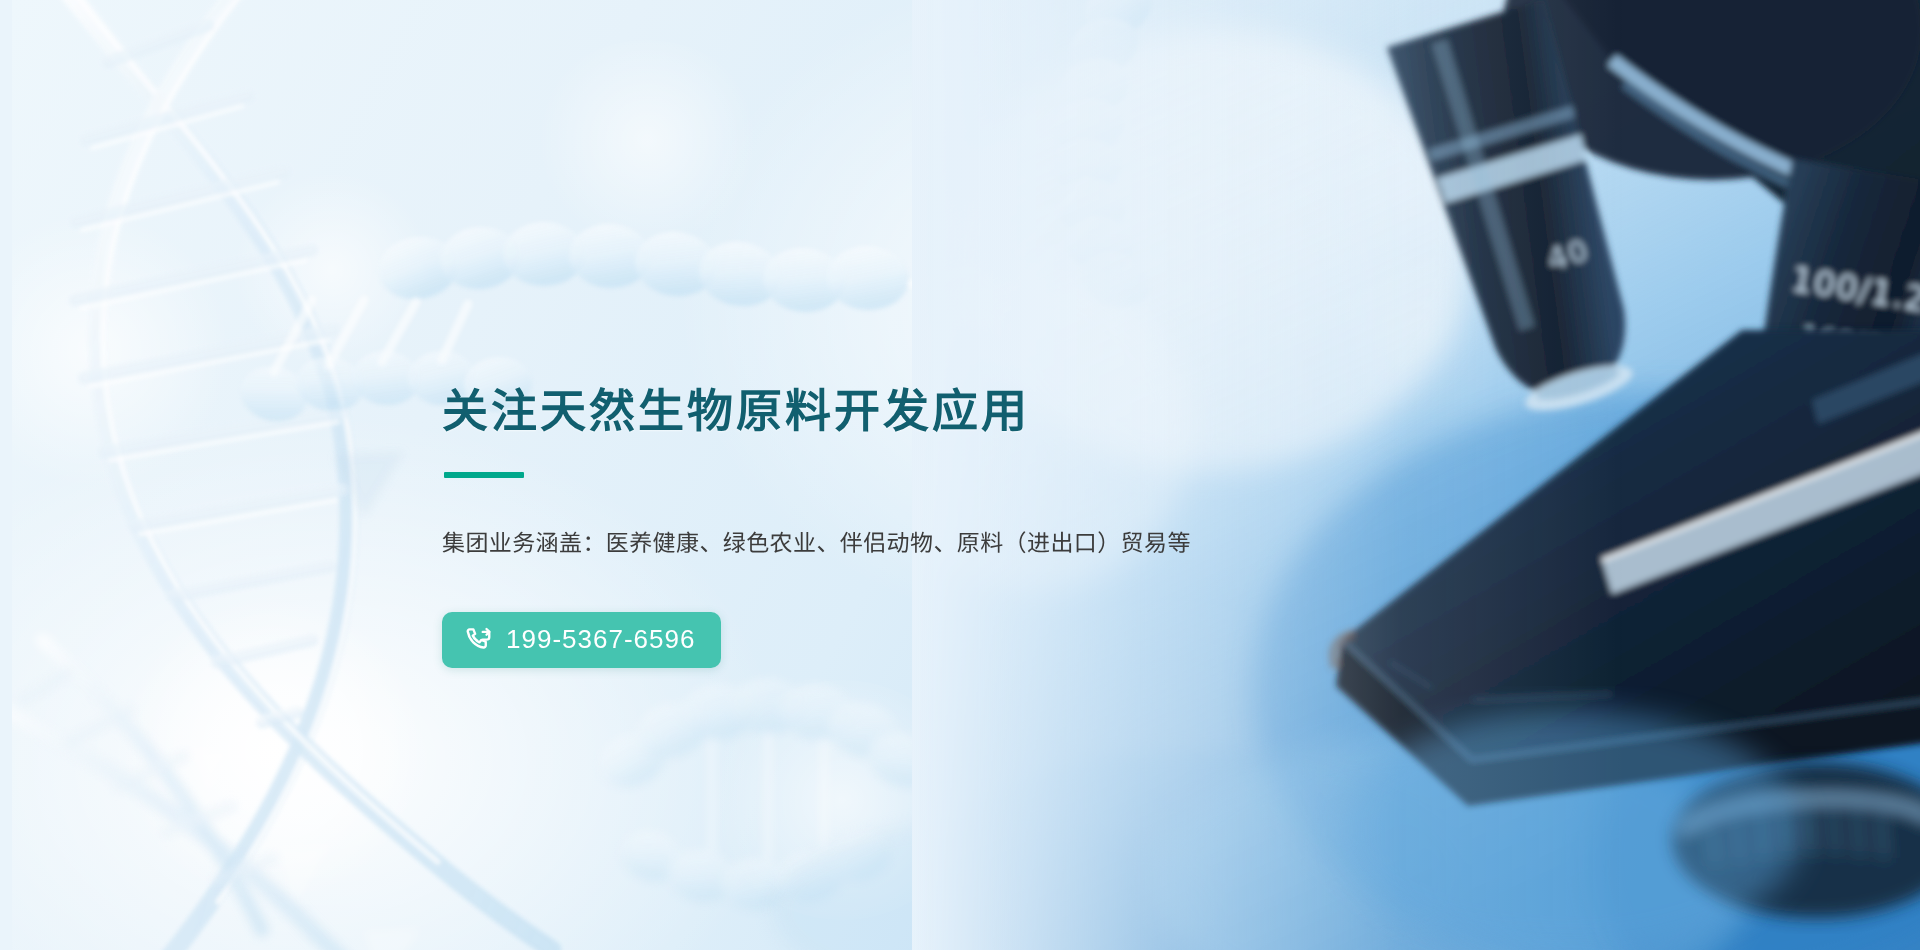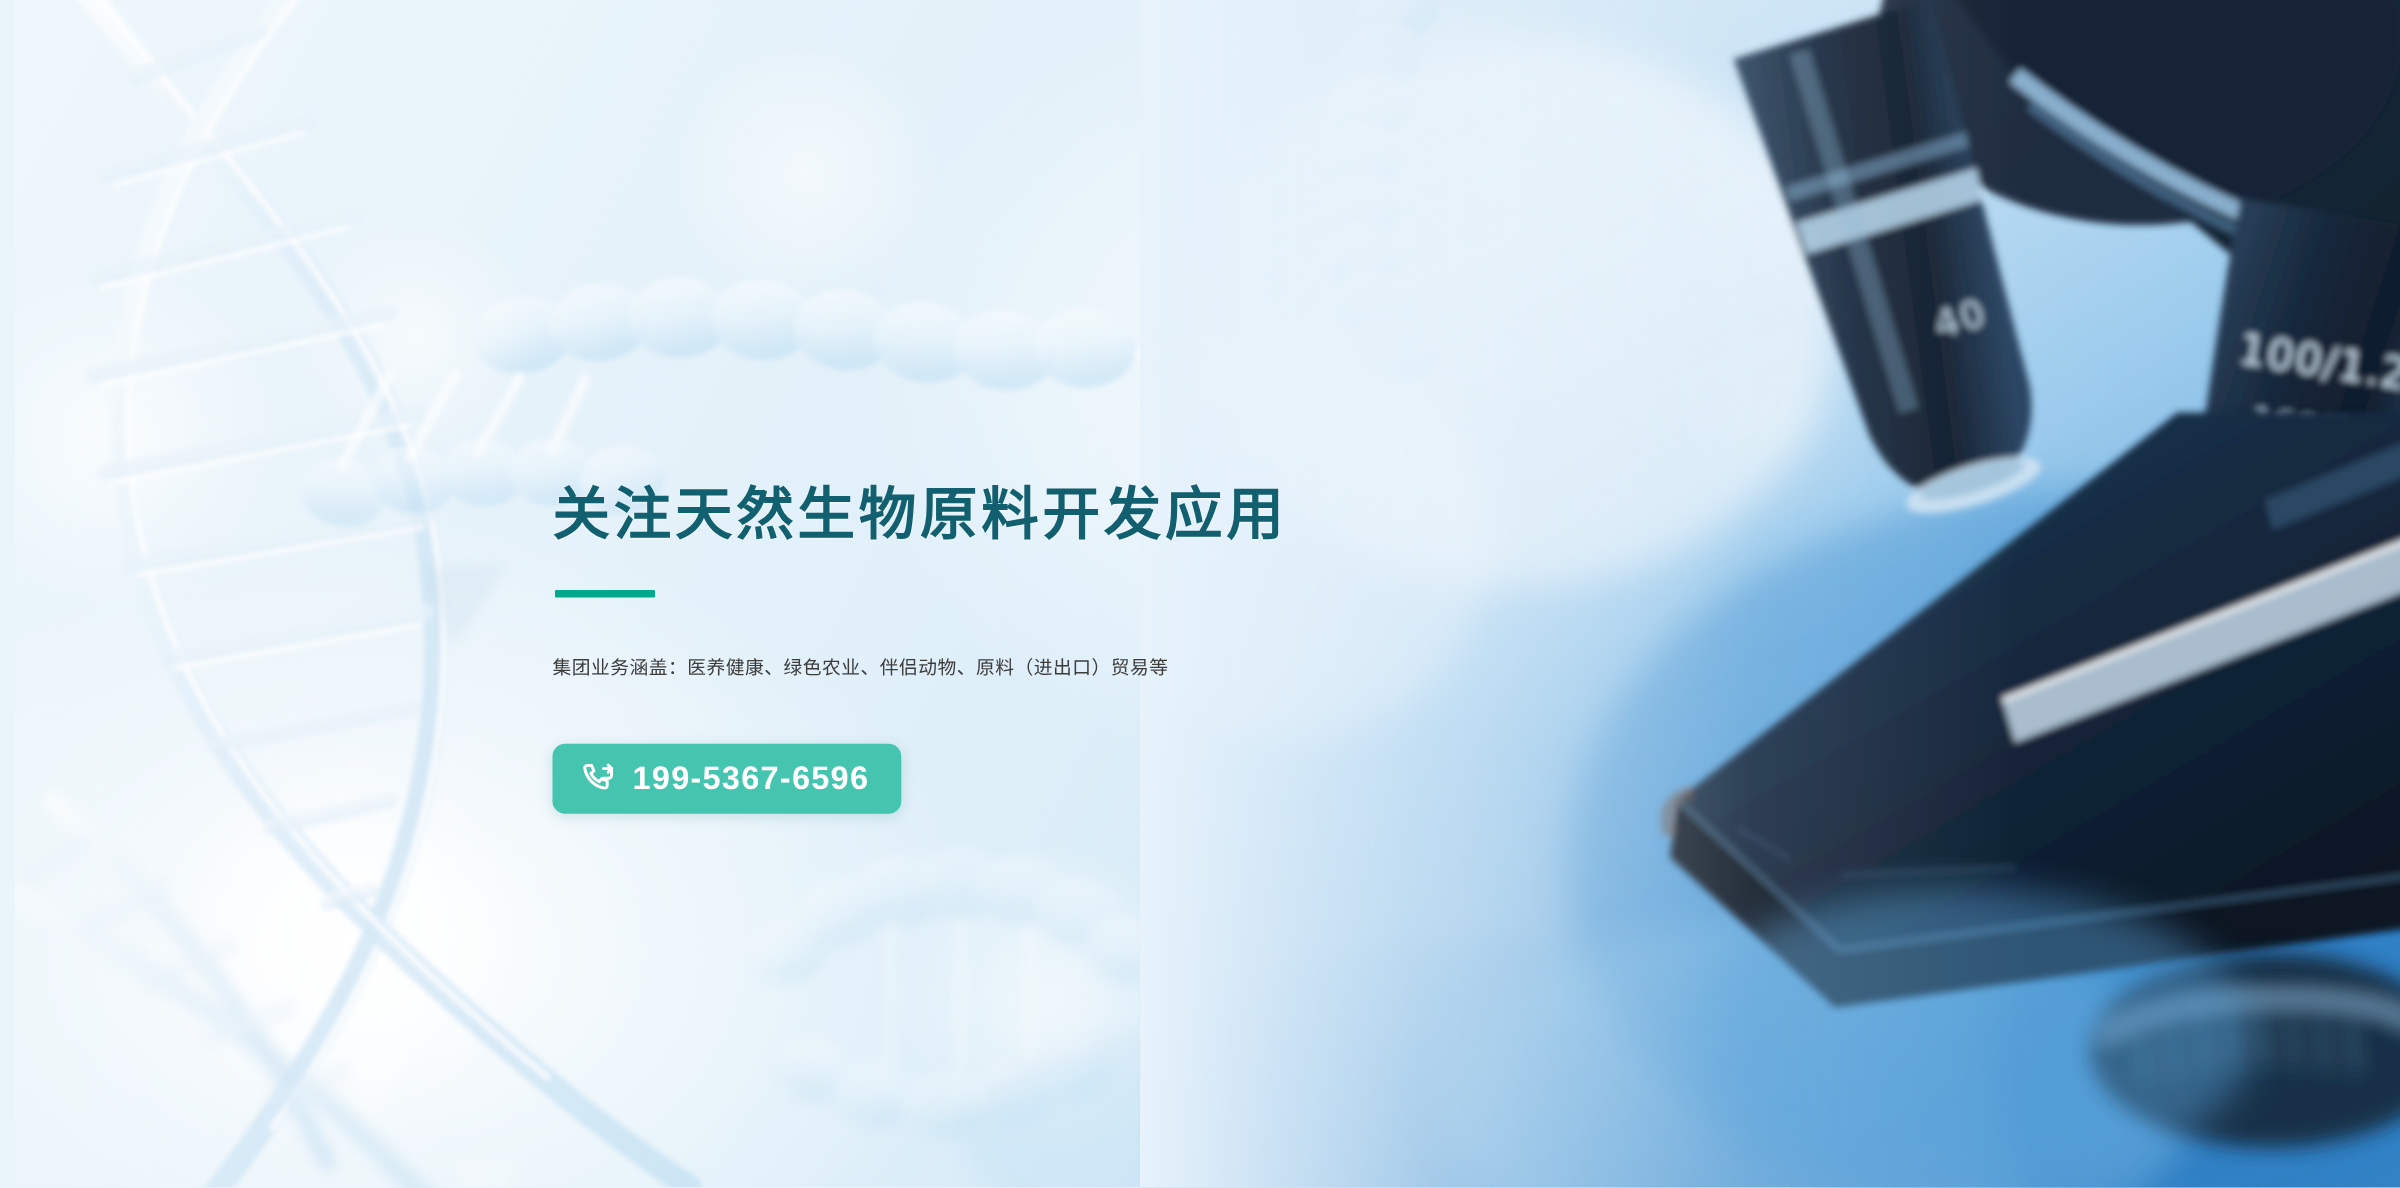--- a/index.html
+++ b/index.html
@@ -52,34 +52,34 @@
   }
   .headline {
     font-size:46px; font-weight:bold; letter-spacing:3px; line-height:1.16;
     color:#115f6f;
     text-shadow:0 1px 2px rgba(255,255,255,.55);
   }
   .rule {
     width:80px; height:6px; background:#00a88c; margin:34px 0 0 2px; border-radius:1px;
   }
   .subtext {
-    margin-top:42px; color:#3c3c3c; font-size:15px; line-height:2.05; letter-spacing:.4px;
+    margin-top:42px; color:#3c3c3c; font-size:23px; line-height:2.05; letter-spacing:.4px;
   }
   .subtext p { white-space:nowrap; }
 
   .phone-btn {
     margin-top:44px; display:inline-flex; align-items:center; gap:12px;
     background:#45c4b0; color:#ffffff;
     padding:13px 26px 13px 22px; border-radius:10px;
     font-size:26px; letter-spacing:1px;
     border:none; cursor:pointer;
     box-shadow:0 2px 10px rgba(40,140,125,.18);
   }
   .phone-btn .pico { width:30px; height:30px; flex:0 0 30px; display:block; }
-  .phone-btn .pnum { line-height:1; padding-bottom:2px;font-weight:bold; }
+  .phone-btn .pnum { line-height:1; padding-bottom:2px; }
 </style>
 </head>
 <body>
 
 <div class="hero">
 
   <div class="bokeh bk1"></div>
   <div class="bokeh bk2"></div>
   <div class="bokeh bk3"></div>
   <div class="bokeh bk4"></div>

